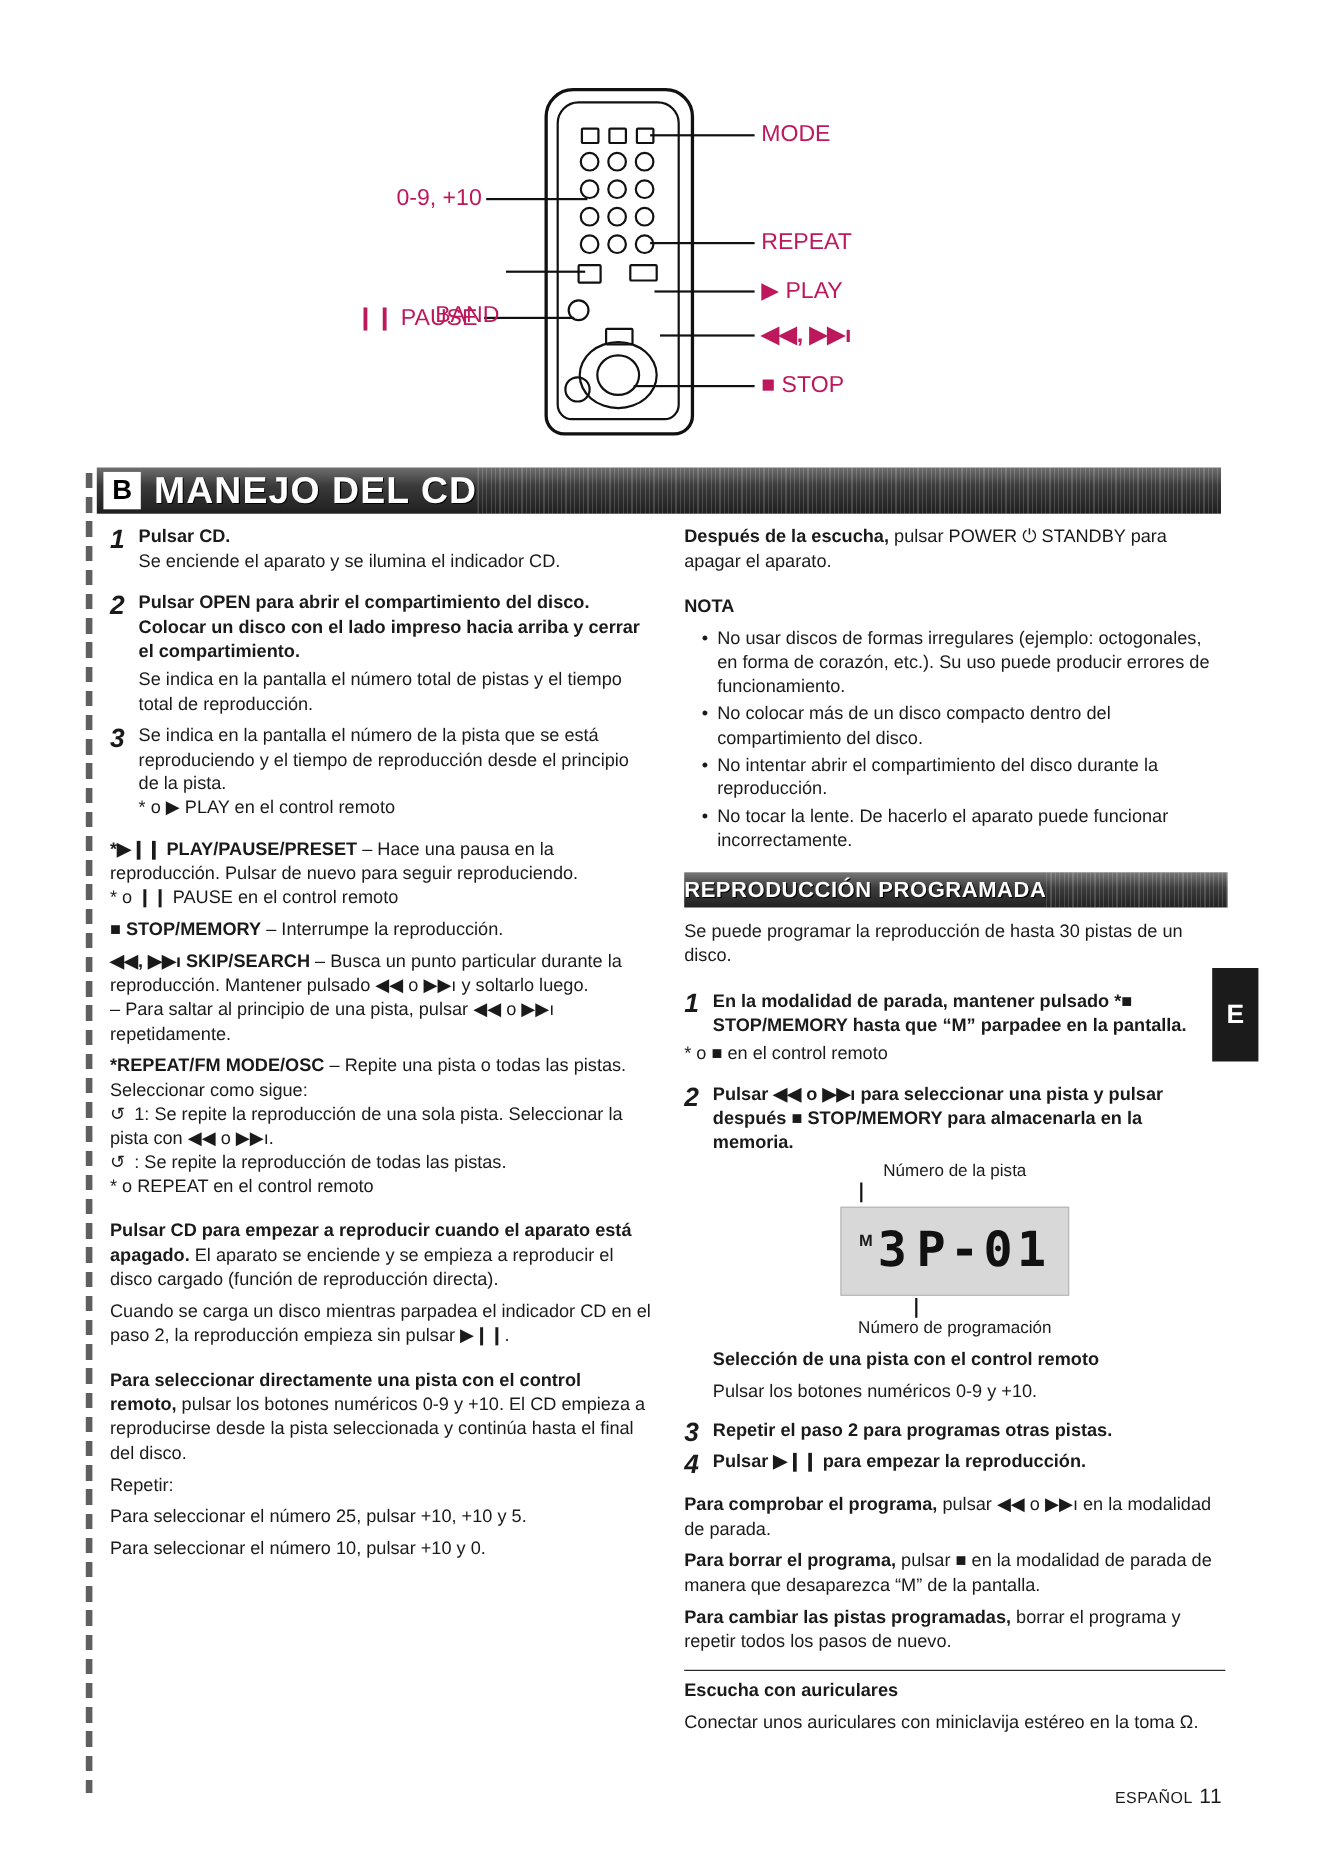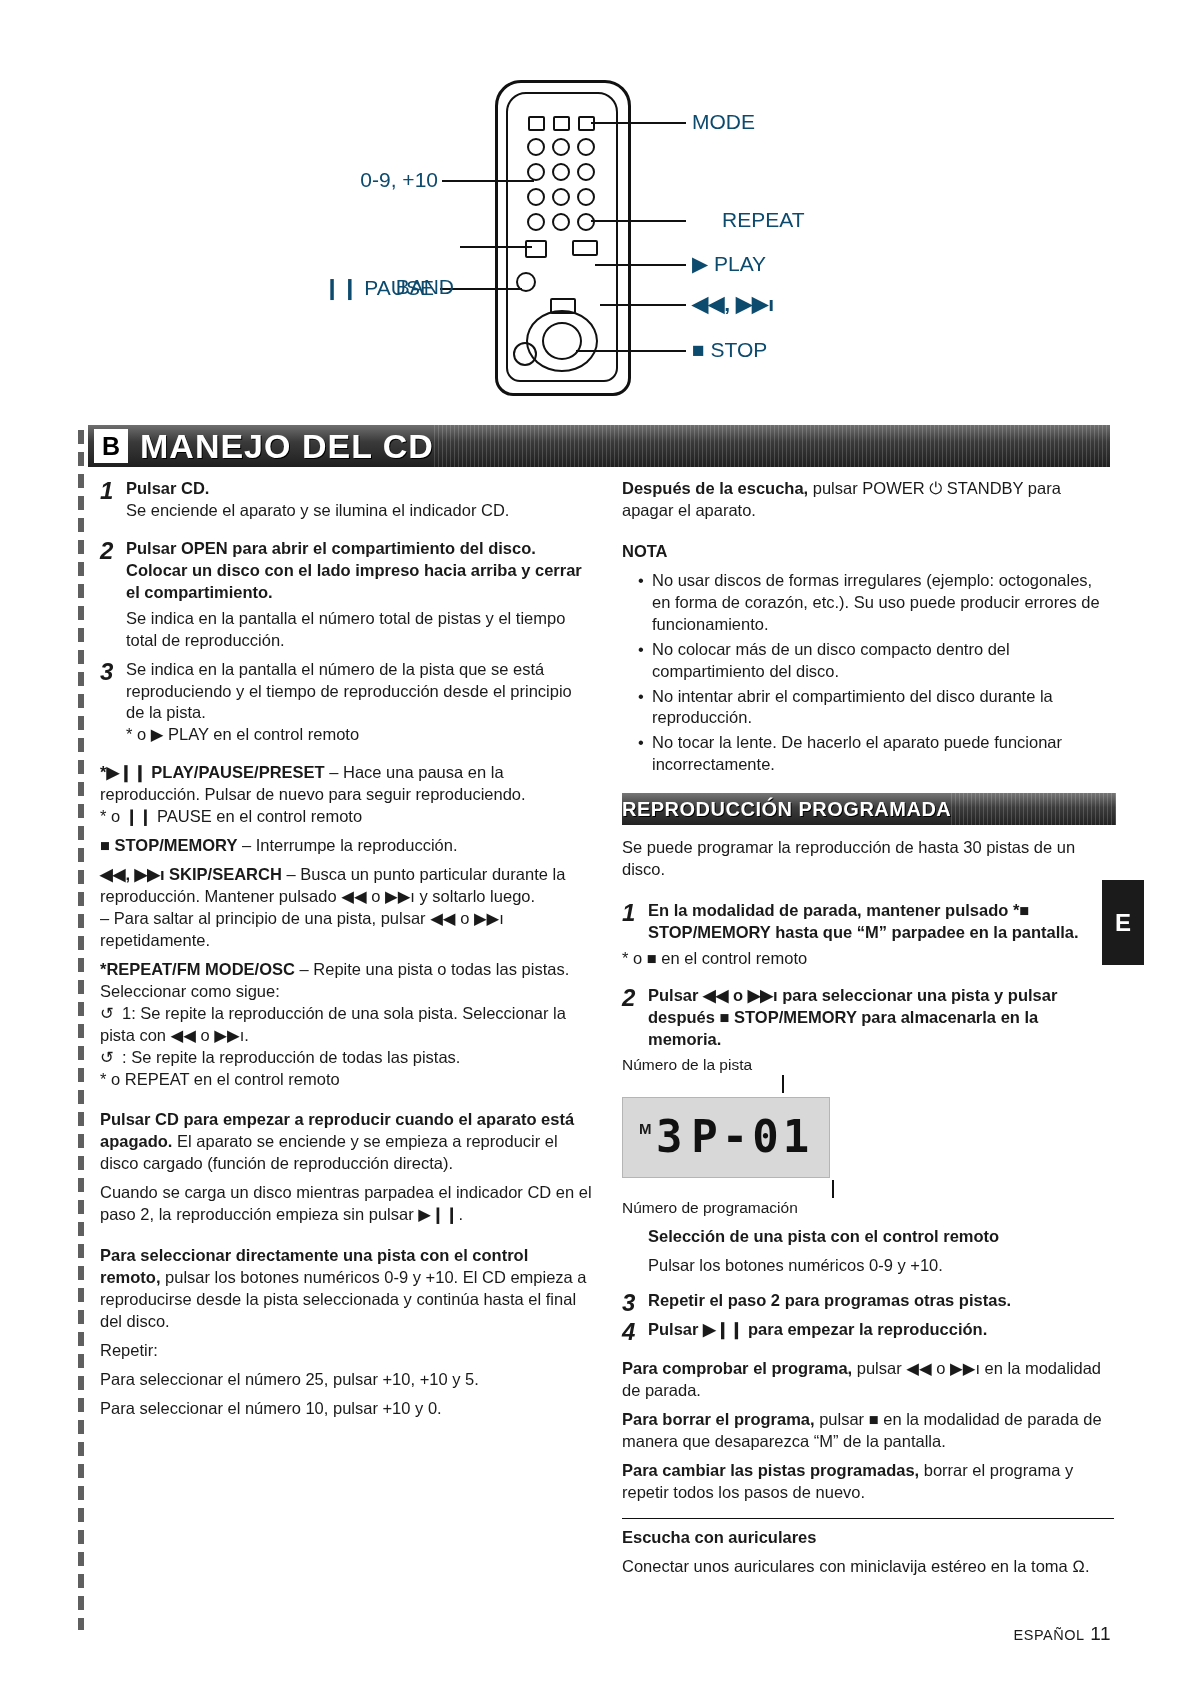--- a/index.html
+++ b/index.html
@@ -31,21 +31,21 @@
     border:2px solid #111; border-radius:20px 20px 14px 14px;
   }
   .topbtn { position:absolute; width:13px; height:11px; border:2px solid #111; border-radius:2px; }
   .sqbtn  { position:absolute; width:13px; height:11px; border:2px solid #111; border-radius:2px; }
   .numbtn { position:absolute; width:14px; height:14px; border:2px solid #111; border-radius:50%; }
   .dial-outer { position:absolute; left:226px; top:250px; width:68px; height:58px; border:2px solid #111; border-radius:50%; }
   .dial-inner { position:absolute; left:242px; top:262px; width:36px; height:34px; border:2px solid #111; border-radius:50%; background:#fff; }
   .small-circ { position:absolute; width:16px; height:16px; border:2px solid #111; border-radius:50%; }
   .leadline { position:absolute; background:#111; height:1.5px; }
   .lbl {
-    position:absolute; font-size:21px; color:#0c4a6e; white-space:nowrap;
+    position:absolute; font-size:21px; color:#be185d; white-space:nowrap;
     font-family:"Liberation Sans", sans-serif;
   }
   .lbl.leftal { text-align:right; }
 
   
   .secbar {
     position:absolute; left:88px; top:425px; width:1022px; height:42px;
     background:linear-gradient(180deg,#6f6f6f 0%,#3a3a3a 40%,#1f1f1f 100%);
     display:flex; align-items:center;
   }
@@ -93,21 +93,21 @@
   .rule { border-top:1.5px solid #111; margin:14px 0 8px 0; }
   .pagefoot {
     position:absolute; right:88px; bottom:38px; font-size:19px; letter-spacing:.5px;
   }
   .pagefoot .small { font-size:14.5px; }
   .etab {
     position:absolute; right:55px; top:880px; width:42px; height:85px;
     background:#1b1b1b; color:#fff; font-weight:bold; font-size:24px;
     display:flex; align-items:center; justify-content:center;
   }
-  .display-fig { }
+  .display-fig { text-align:center; }
   .lcd {
     display:inline-block; background:#d8d8d8; padding:10px 16px; margin:4px 0 2px 0;
     border:1px solid #b5b5b5;
   }
   .lcd .seg {
     font-family:"DejaVu Sans Mono", monospace; font-weight:bold; font-size:44px;
     letter-spacing:4px; color:#111;
   }
   .capt { font-size:15.5px; }
   .tickline { width:1.5px; height:18px; background:#111; margin:0 auto; }
@@ -154,21 +154,21 @@
     <div class="leadline" style="left:291px; top:62px; width:95px;"></div>
     <div class="leadline" style="left:291px; top:160px; width:95px;"></div>
     <div class="leadline" style="left:295px; top:204px; width:91px;"></div>
     <div class="leadline" style="left:300px; top:244px; width:86px;"></div>
     <div class="leadline" style="left:276px; top:290px; width:110px;"></div>
     <div class="leadline" style="left:142px; top:120px; width:92px;"></div>
     <div class="leadline" style="left:160px; top:186px; width:72px;"></div>
     <div class="leadline" style="left:140px; top:228px; width:82px;"></div>
 
     <div class="lbl" style="left:392px; top:50px;">MODE</div>
-    <div class="lbl" style="left:392px; top:148px;margin-left:30px;">REPEAT</div>
+    <div class="lbl" style="left:392px; top:148px;">REPEAT</div>
     <div class="lbl" style="left:392px; top:192px;">▶ PLAY</div>
     <div class="lbl" style="left:392px; top:232px; font-weight:bold;">◀◀, ▶▶ı</div>
     <div class="lbl" style="left:392px; top:278px;">■ STOP</div>
 
     <div class="lbl leftal" style="left:30px; top:108px; width:108px; text-align:right;">0-9, +10</div>
     <div class="lbl leftal" style="left:30px; top:174px; width:124px; margin-top:41px;">BAND</div>
     <div class="lbl leftal" style="left:10px; top:216px; width:124px; text-align:right;">❙❙ PAUSE</div>
   </div>
 
   <div class="secbar">

